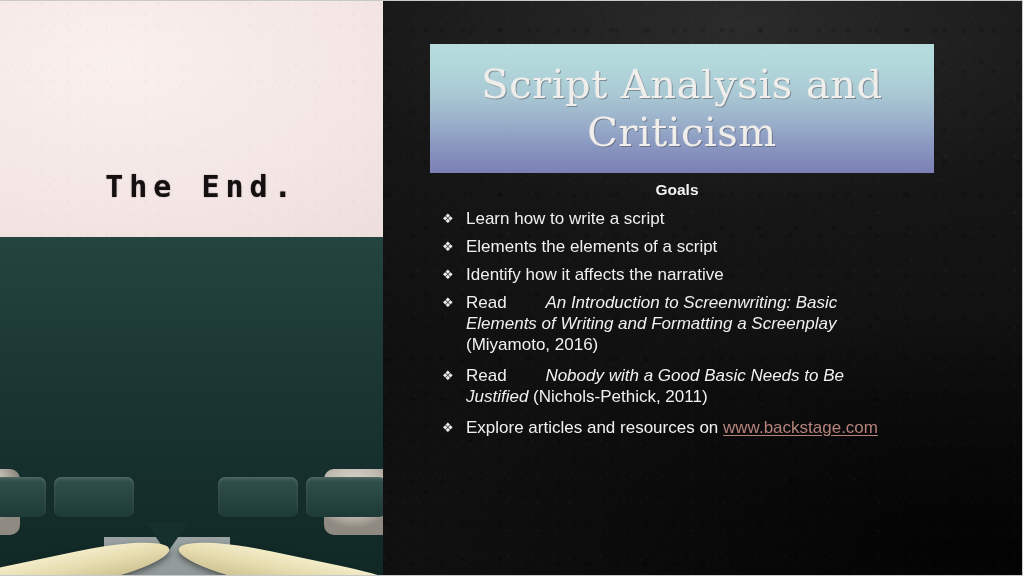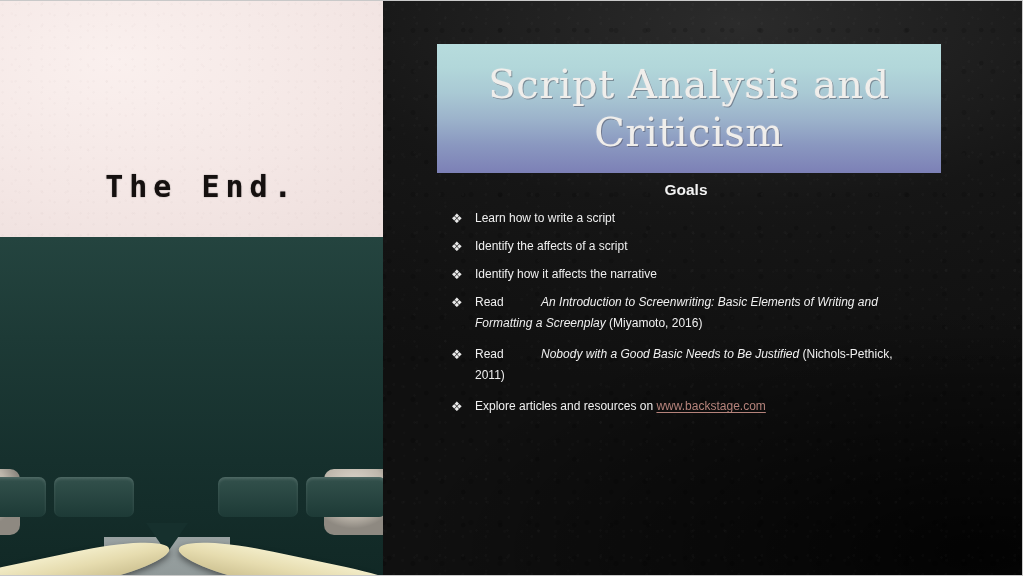--- a/index.html
+++ b/index.html
@@ -162,37 +162,36 @@
     left: 430px;
     top: 43px;
     width: 504px;
     height: 129px;
     background: linear-gradient(180deg,
       #b7dcdd 0%, #b2d7da 18%, #a9c9d4 38%,
       #9cb3cb 58%, #8a98c0 78%, #7c80b6 100%);
     display: flex;
     align-items: center;
     justify-content: center;
-    margin-left: 7px;
   }
   .title-text {
     font-family: "DejaVu Serif", "Liberation Serif", serif;
     font-size: 40px;
     line-height: 1.18;
     color: #f0eeeb;
     text-align: center;
     padding: 0 18px;
     text-shadow: 1px 1px 0 rgba(60,60,75,.45), 0 0 2px rgba(255,255,255,.25);
     letter-spacing: .5px;
   }
 
   
   .content {
     position: absolute;
-    left: 439px;
+    left: 430px;
     top: 180px;
     width: 500px;
   }
   .section-heading {
     text-align: center;
     color: #f2f2f2;
     font-size: 15.5px;
     font-weight: 700;
     margin: 0 0 9px 0;
     padding-right: 6px;
@@ -211,21 +210,21 @@
     width: 24px;
     margin-left: 12px;
     color: #e9e9e9;
     font-size: 13px;
     line-height: 21px;
     text-align: left;
   }
   .bullet-text {
     flex: 1 1 auto;
     color: #f0f0f0;
-    font-size: 12px;
+    font-size: 17px;
     line-height: 21px;
     padding-right: 22px;
   }
   .bullet-text i { font-style: italic; margin-left: 34px; }
   .weblink {
     color: #b5837b;
     text-decoration: underline;
     text-underline-offset: 2px;
     text-align: center;
   }
@@ -267,21 +266,21 @@
 
   <div class="content" id="content-root">
       <div class="section-heading">Goals</div>
       <ul class="bullet-list">
         <li class="bullet-item tight">
           <span class="bullet-glyph">❖</span>
           <span class="bullet-text">Learn how to write a script</span>
         </li>
         <li class="bullet-item tight">
           <span class="bullet-glyph">❖</span>
-          <span class="bullet-text">Identify the affects of a script</span>
+          <span class="bullet-text">Elements the elements of a script</span>
         </li>
         <li class="bullet-item tight">
           <span class="bullet-glyph">❖</span>
           <span class="bullet-text">Identify how it affects the narrative</span>
         </li>
       </ul>
       <ul class="bullet-list">
         <li class="bullet-item">
           <span class="bullet-glyph">❖</span>
           <span class="bullet-text">Read <i>An Introduction to Screenwriting: Basic Elements of Writing and Formatting a Screenplay</i> (Miyamoto, 2016)</span>

